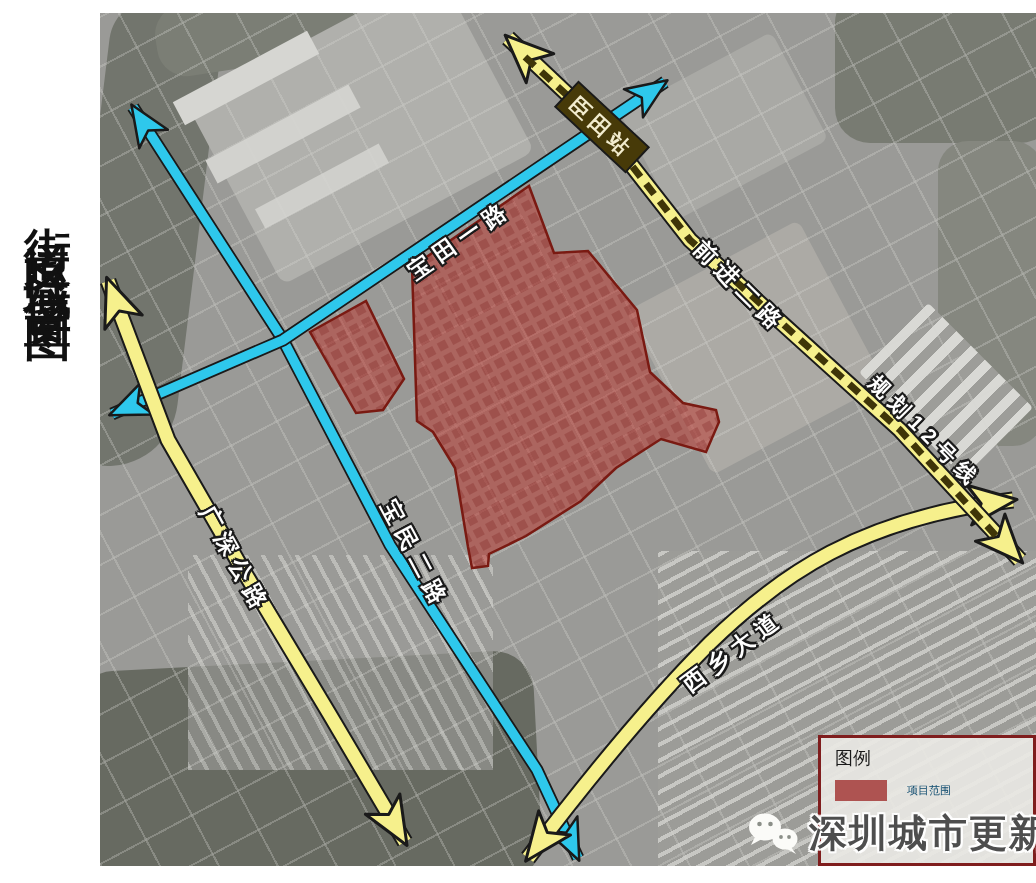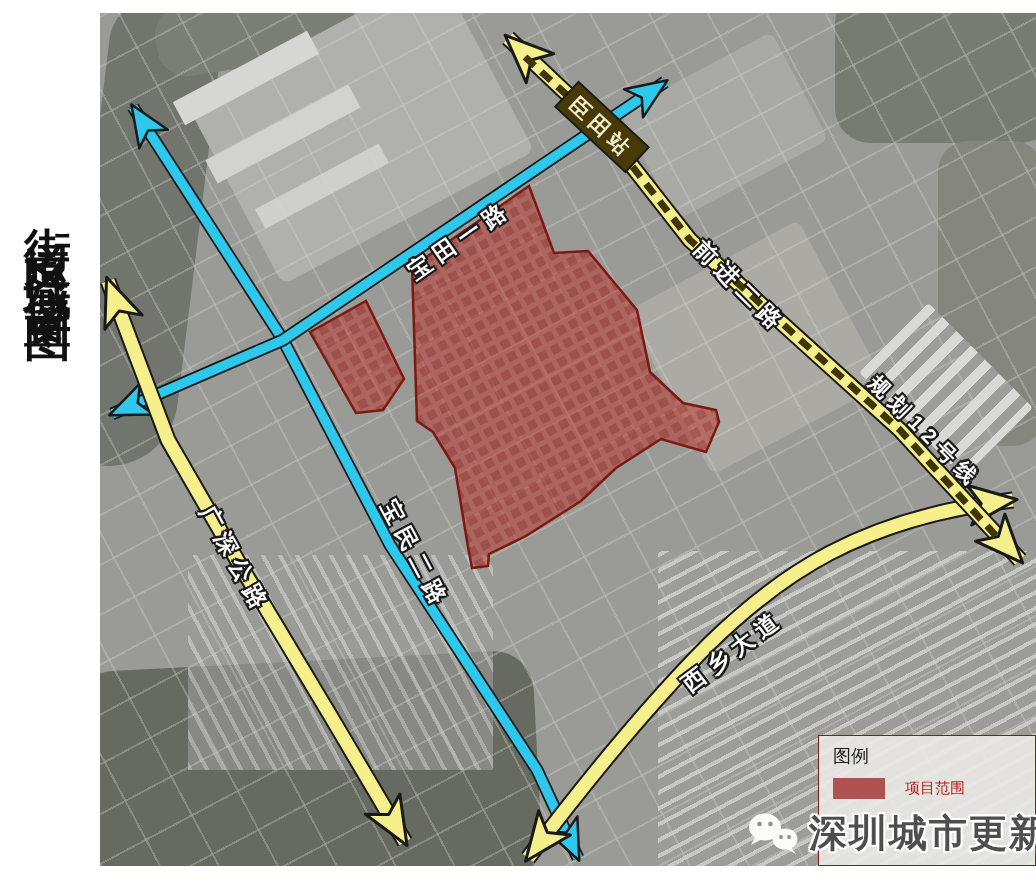--- a/index.html
+++ b/index.html
@@ -34,26 +34,26 @@
      background-image:repeating-linear-gradient(62deg,rgba(214,214,210,.55) 0 2px,transparent 2px 52px),
                       repeating-linear-gradient(-28deg,rgba(214,214,210,.55) 0 2px,transparent 2px 44px);}
   #overlay-svg{position:absolute;left:0;top:0;z-index:2;}
   
   .road-label{position:absolute;z-index:3;color:#ffffff;font-weight:700;font-size:23px;letter-spacing:7px;
     white-space:nowrap;transform-origin:center;
     text-shadow:-2px -2px 0 #1a1a1a,2px -2px 0 #1a1a1a,-2px 2px 0 #1a1a1a,2px 2px 0 #1a1a1a,
                  0 -2px 0 #1a1a1a,0 2px 0 #1a1a1a,-2px 0 0 #1a1a1a,2px 0 0 #1a1a1a;}
   
   #legend{position:absolute;z-index:4;left:718px;top:722px;width:218px;height:131px;
-     background:rgba(233,232,228,.92);border:1px solid #7f1d1d;box-sizing:border-box;padding:8px 0 0 14px;}
+     background:rgba(233,232,228,.92);border:3px solid #7f1d1d;box-sizing:border-box;padding:8px 0 0 14px;}
   #legend .lg-title{font-size:18px;color:#1a1a1a;margin-bottom:8px;}
   .lg-row{display:flex;align-items:center;margin-bottom:9px;height:24px;}
   .lg-swatch{width:52px;height:21px;background:#ae5351;margin-right:20px;flex:0 0 auto;}
   .lg-arrow{width:54px;height:18px;margin-right:18px;flex:0 0 auto;}
-  .lg-label{font-size:15px;color:#b91c1c;white-space:nowrap;}
+  .lg-label{font-size:11px;color:#0c4a6e;white-space:nowrap;}
   
   #watermark{position:absolute;z-index:5;left:645px;top:795px;display:flex;align-items:center;gap:8px;}
   #watermark .wm-text{font-size:38px;font-weight:700;color:#4e4e4e;letter-spacing:2px;white-space:nowrap;
     text-shadow:-2px -2px 0 rgba(255,255,255,.85),2px -2px 0 rgba(255,255,255,.85),
                 -2px 2px 0 rgba(255,255,255,.85),2px 2px 0 rgba(255,255,255,.85),
                 0 -2px 0 rgba(255,255,255,.85),0 2px 0 rgba(255,255,255,.85),
                 -2px 0 0 rgba(255,255,255,.85),2px 0 0 rgba(255,255,255,.85);}
 </style>
 </head>
 <body>

